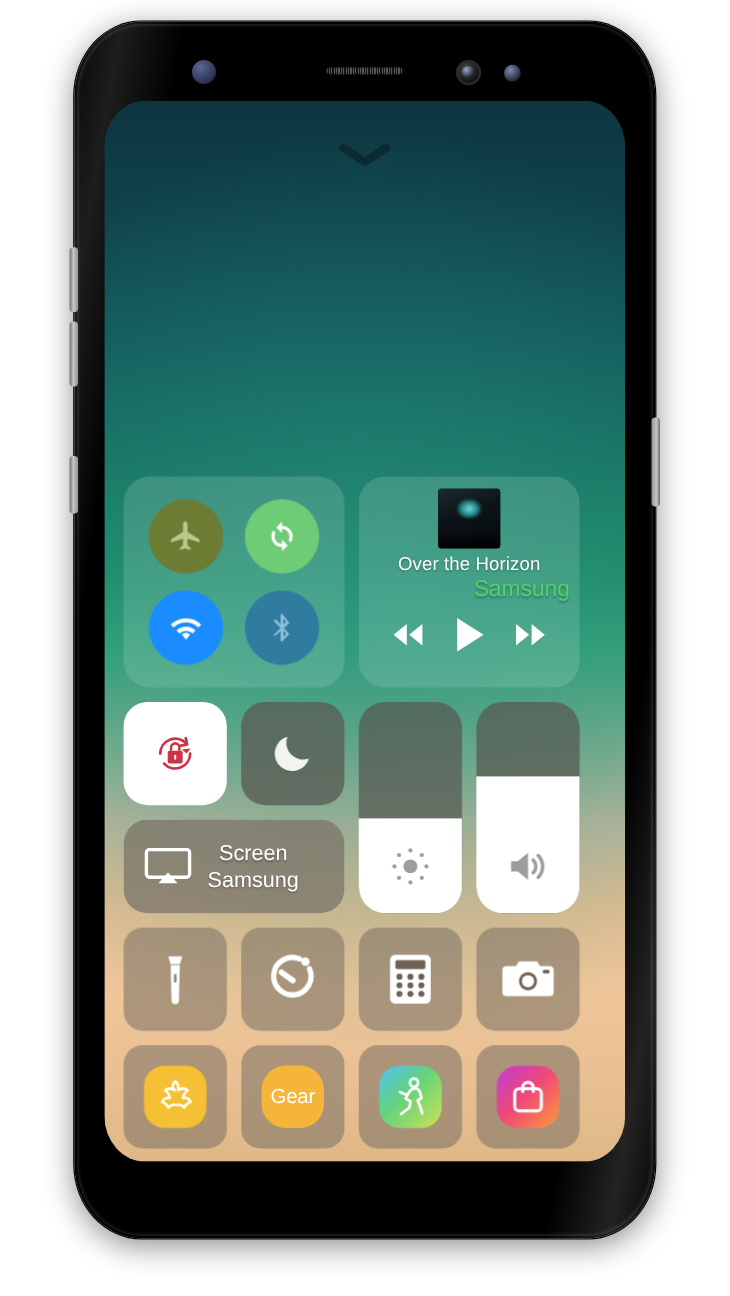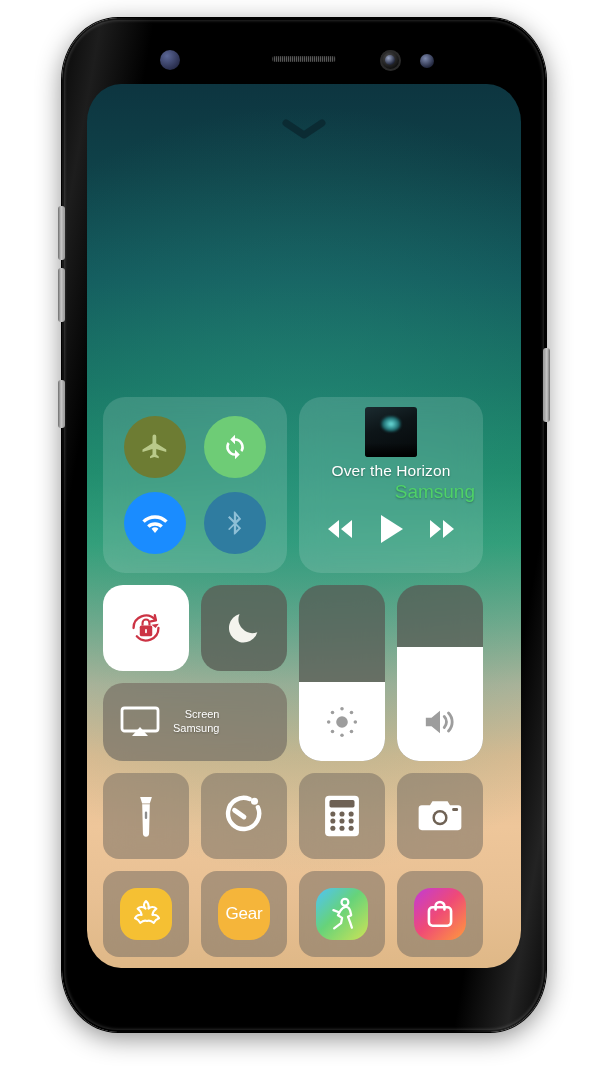--- a/index.html
+++ b/index.html
@@ -155,21 +155,21 @@
   }
   #rotation-lock-tile{ background:#ffffff; }
   #do-not-disturb-tile{ background:rgba(90,92,84,.78); backdrop-filter:blur(14px); }
   #quick-left .tile-pair{ display:flex; gap:12px; }
   #screen-timeout-tile{
     margin-top:12px; width:184px; height:78px; border-radius:20px;
     background:rgba(120,113,102,.72); backdrop-filter:blur(14px);
     display:flex; align-items:center; gap:12px; padding-left:16px;
   }
   #screen-timeout-label{
-    color:#fff; font-size:11px; line-height:1.25; text-align:right;
+    color:#fff; font-size:18px; line-height:1.25; text-align:center;
     text-shadow:0 1px 2px rgba(0,0,0,.3);
   }
 
   .slider{
     width:86px; height:176px; border-radius:22px; overflow:hidden;
     background:rgba(86,88,82,.72); backdrop-filter:blur(14px);
     position:relative;
   }
   .slider-fill{
     position:absolute; left:0; bottom:0; width:100%;

